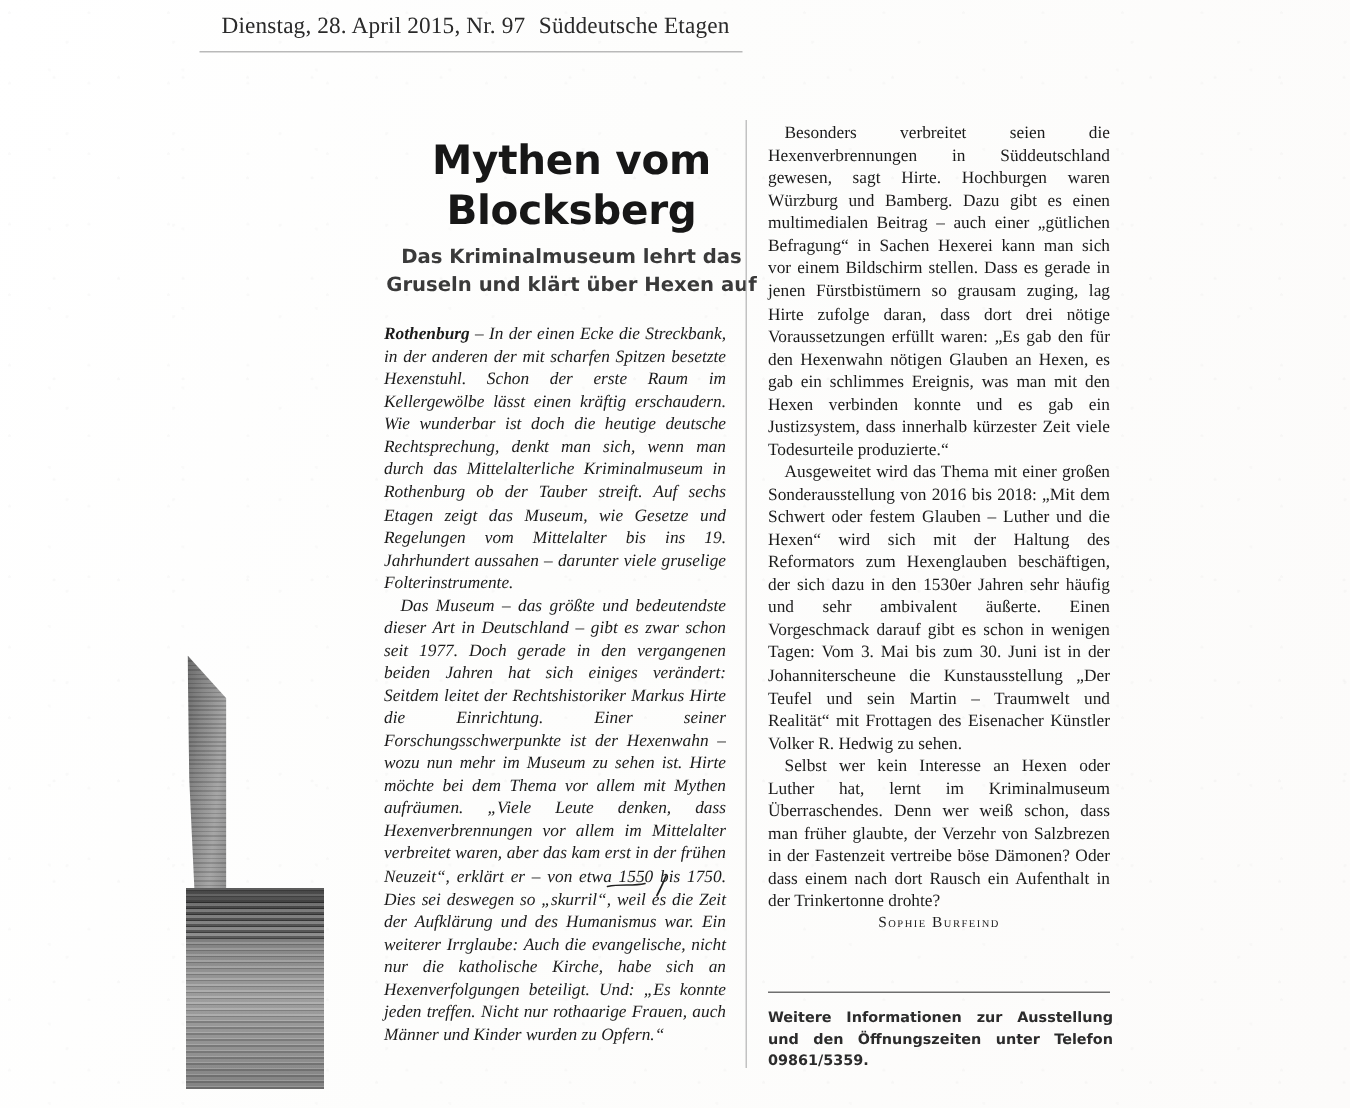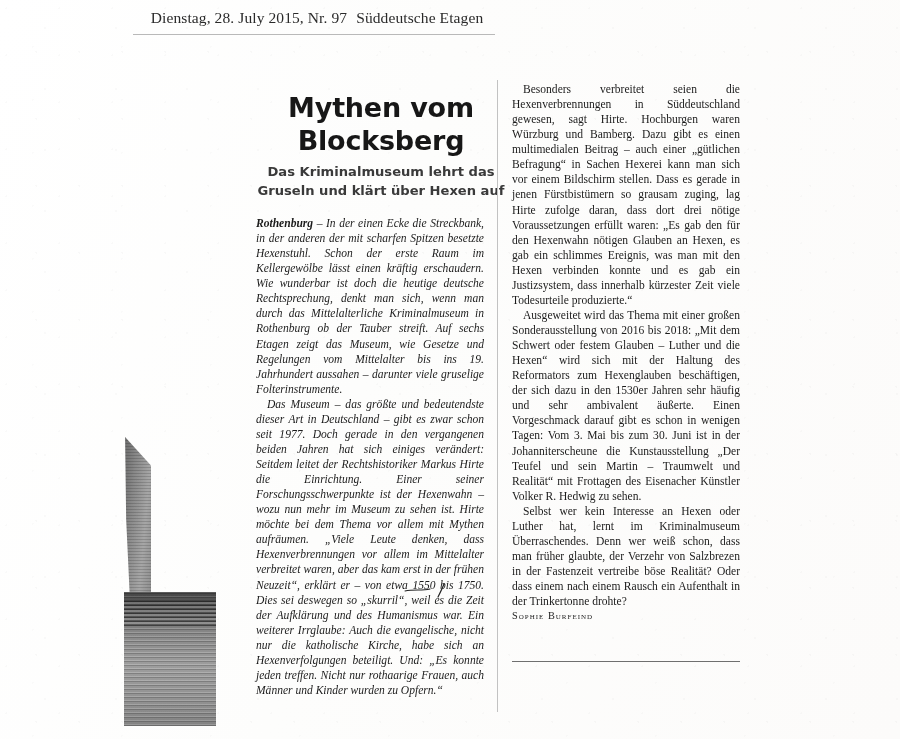--- a/index.html
+++ b/index.html
@@ -90,21 +90,21 @@
     -webkit-hyphens: auto;
     hyphens: auto;
   }
   #col-1 { left: 256px; top: 216px; width: 228px; font-style: italic; }
   #col-2 { left: 512px; top: 82px; width: 228px; }
   .column p { margin: 0; text-indent: 11px; }
   .column p.lead { text-indent: 0; }
   .dateline { font-weight: bold; }
   .byline {
     display: block;
-    text-align: left;
+    text-align: center;
     font-size: 10.3px;
     letter-spacing: 1.0px;
     font-variant: small-caps;
     margin-top: 0;
   }
 
   
   #col-divider {
     position: absolute;
     left: 497px;
@@ -187,45 +187,46 @@
   }
 </style>
 </head>
 <body>
 
 <div id="page">
 
   <div id="paper-grain"></div>
 
   <div id="masthead">
-    <span>Dienstag, 28. July 2015, Nr. 97</span><span class="paper-name">Süddeutsche Etagen</span>
+    <span>Dienstag, 28. April 2015, Nr. 97</span><span class="paper-name">Süddeutsche Etagen</span>
   </div>
   <div id="masthead-rule"></div>
 
   <div id="subheadline">Das Kriminalmuseum lehrt das Gruseln und klärt über Hexen auf</div>
   <div id="headline">
     <span>Mythen vom</span><br>
     <span>Blocksberg</span>
   </div>
 
   <div id="col-divider"></div>
 
   <div id="col-1" class="column">
     <p class="lead"><span class="dateline">Rothenburg</span><span> – In der einen Ecke die Streckbank, in der anderen der mit scharfen Spitzen besetzte Hexenstuhl. Schon der erste Raum im Kellergewölbe lässt einen kräftig erschaudern. Wie wunderbar ist doch die heutige deutsche Rechtsprechung, denkt man sich, wenn man durch das Mittelalterliche Kriminalmuseum in Rothenburg ob der Tauber streift. Auf sechs Etagen zeigt das Museum, wie Gesetze und Regelungen vom Mittelalter bis ins 19. Jahrhundert aussahen – darunter viele gruselige Folterinstrumente.</span></p>
     <p>Das Museum – das größte und bedeutendste dieser Art in Deutschland – gibt es zwar schon seit 1977. Doch gerade in den vergangenen beiden Jahren hat sich einiges verändert: Seitdem leitet der Rechtshistoriker Markus Hirte die Einrichtung. Einer seiner Forschungsschwerpunkte ist der Hexenwahn – wozu nun mehr im Museum zu sehen ist. Hirte möchte bei dem Thema vor allem mit Mythen aufräumen. „Viele Leute denken, dass Hexenverbrennungen vor allem im Mittelalter verbreitet waren, aber das kam erst in der frühen Neuzeit“, erklärt er – von etwa 1550 bis 1750. Dies sei deswegen so „skurril“, weil es die Zeit der Aufklärung und des Humanismus war. Ein weiterer Irrglaube: Auch die evangelische, nicht nur die katholische Kirche, habe sich an Hexenverfolgungen beteiligt. Und: „Es konnte jeden treffen. Nicht nur rothaarige Frauen, auch Männer und Kinder wurden zu Opfern.“</p>
   </div>
 
   <div id="col-2" class="column">
     <p>Besonders verbreitet seien die Hexenverbrennungen in Süddeutschland gewesen, sagt Hirte. Hochburgen waren Würzburg und Bamberg. Dazu gibt es einen multimedialen Beitrag – auch einer „gütlichen Befragung“ in Sachen Hexerei kann man sich vor einem Bildschirm stellen. Dass es gerade in jenen Fürstbistümern so grausam zuging, lag Hirte zufolge daran, dass dort drei nötige Voraussetzungen erfüllt waren: „Es gab den für den Hexenwahn nötigen Glauben an Hexen, es gab ein schlimmes Ereignis, was man mit den Hexen verbinden konnte und es gab ein Justizsystem, dass innerhalb kürzester Zeit viele Todesurteile produzierte.“</p>
     <p>Ausgeweitet wird das Thema mit einer großen Sonderausstellung von 2016 bis 2018: „Mit dem Schwert oder festem Glauben – Luther und die Hexen“ wird sich mit der Haltung des Reformators zum Hexenglauben beschäftigen, der sich dazu in den 1530er Jahren sehr häufig und sehr ambivalent äußerte. Einen Vorgeschmack darauf gibt es schon in wenigen Tagen: Vom 3. Mai bis zum 30. Juni ist in der Johanniterscheune die Kunstausstellung „Der Teufel und sein Martin – Traumwelt und Realität“ mit Frottagen des Eisenacher Künstler Volker R. Hedwig zu sehen.</p>
-    <p>Selbst wer kein Interesse an Hexen oder Luther hat, lernt im Kriminalmuseum Überraschendes. Denn wer weiß schon, dass man früher glaubte, der Verzehr von Salzbrezen in der Fastenzeit vertreibe böse Realität? Oder dass einem nach einem Rausch ein Aufenthalt in der Trinkertonne drohte?</p>
+    <p>Selbst wer kein Interesse an Hexen oder Luther hat, lernt im Kriminalmuseum Überraschendes. Denn wer weiß schon, dass man früher glaubte, der Verzehr von Salzbrezen in der Fastenzeit vertreibe böse Dämonen? Oder dass einem nach dort Rausch ein Aufenthalt in der Trinkertonne drohte?</p>
     <span class="byline">Sophie Burfeind</span>
   </div>
 
   <div id="infobox-rule"></div>
+  <div id="infobox">Weitere Informationen zur Ausstellung und den Öffnungszeiten unter Telefon 09861/5359.</div>
 
   <div id="photo">
     <div class="strip"></div>
     <div class="block"></div>
   </div>
 
   <svg id="handcorrection" viewBox="0 0 60 16">
     <path d="M1 9 C10 7, 18 9, 26 7" stroke="#222" stroke-width="1.1" fill="none" stroke-linecap="round"></path>
     <path d="M40 2 C38 7, 36 11, 34 15" stroke="#222" stroke-width="1.2" fill="none" stroke-linecap="round"></path>
   </svg>

